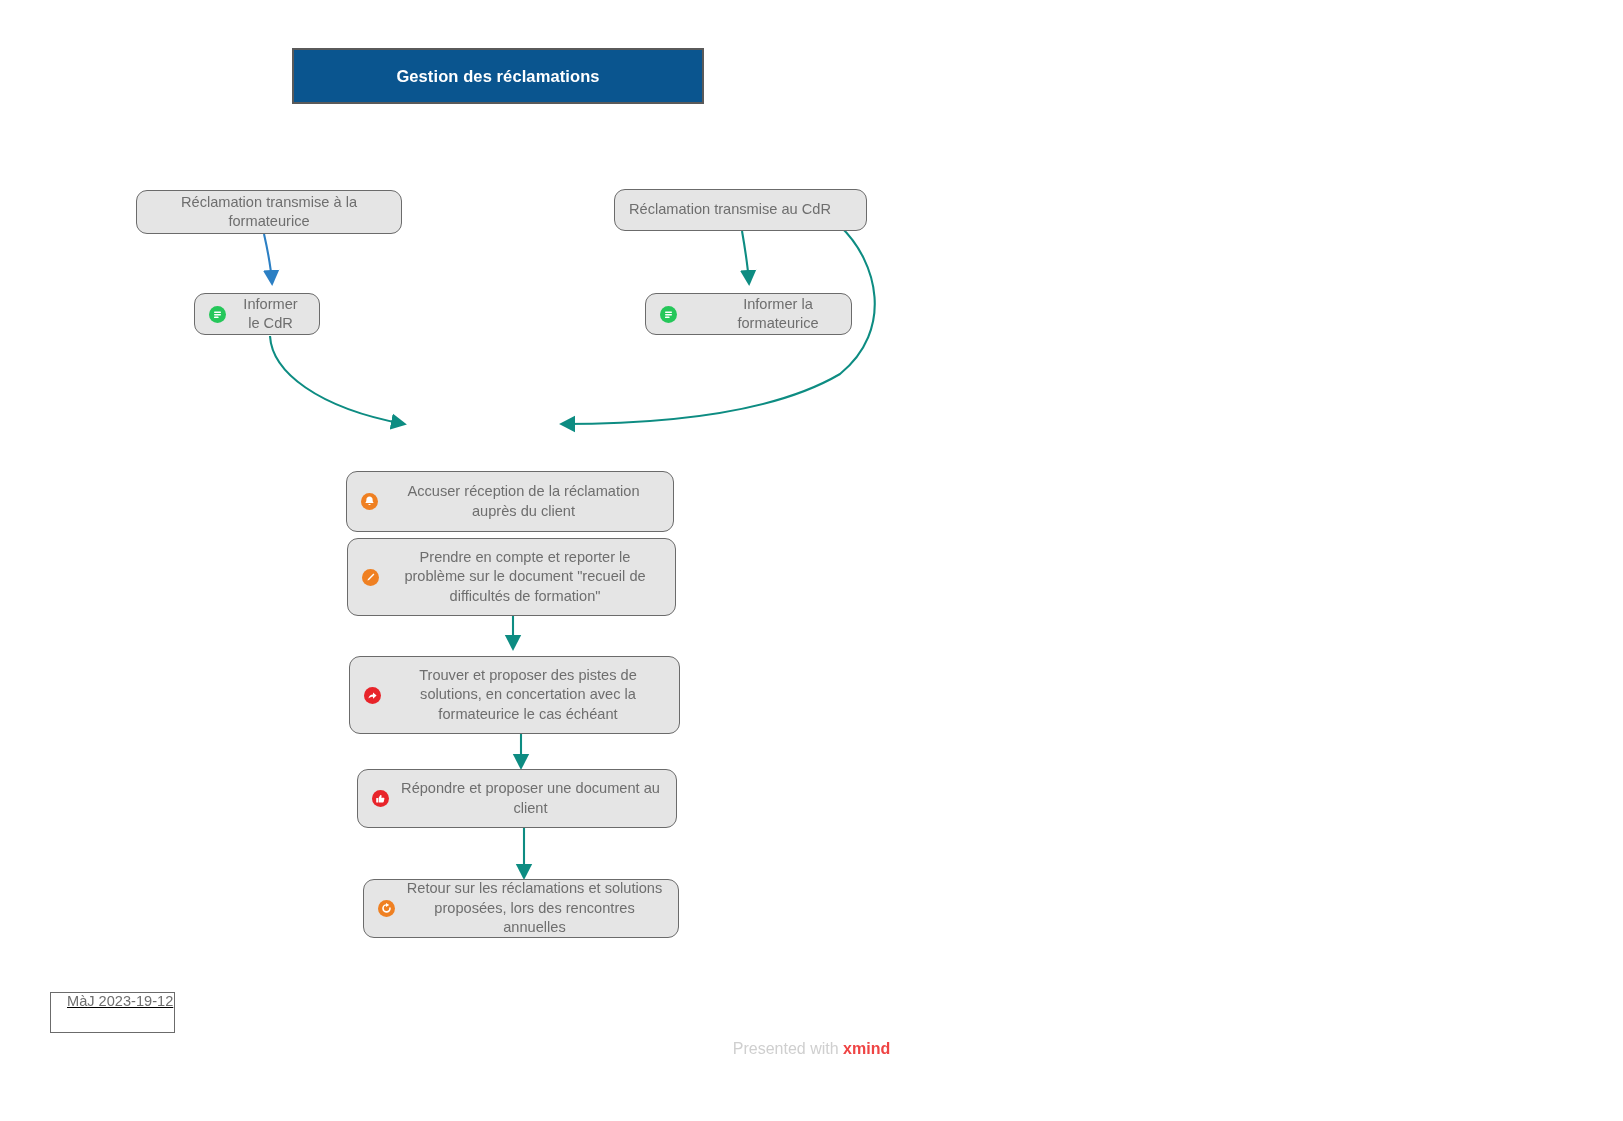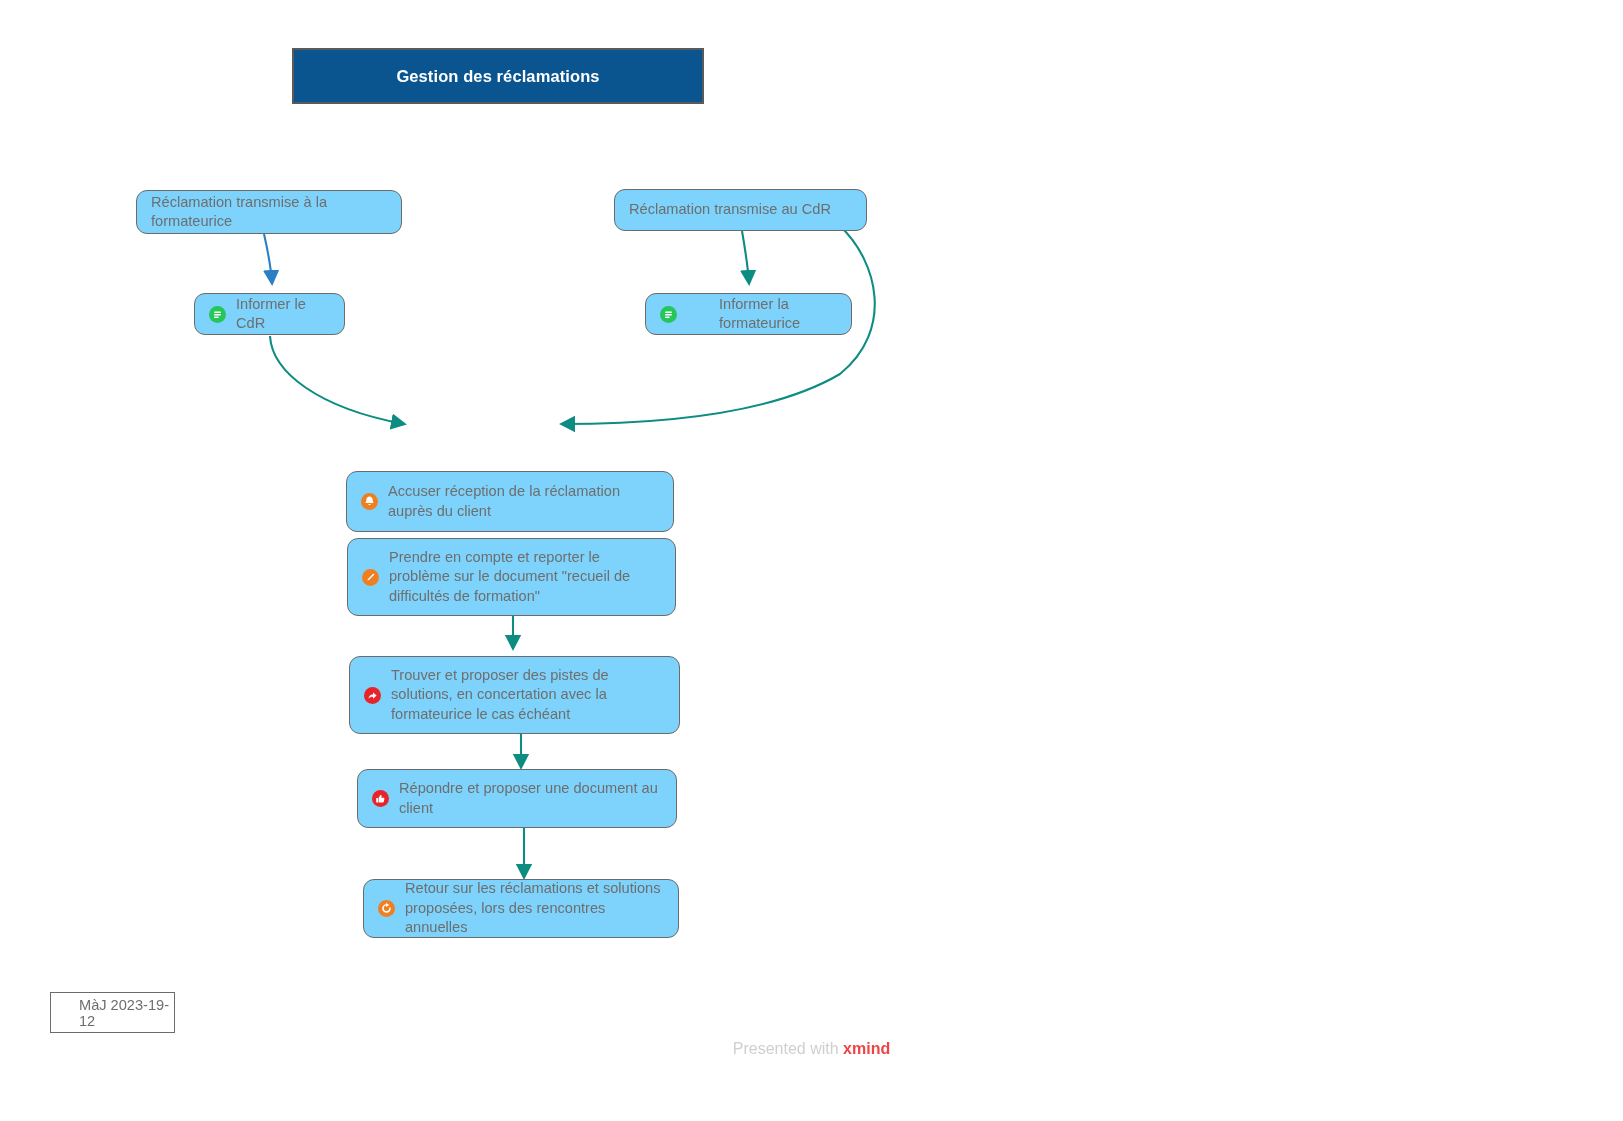--- a/index.html
+++ b/index.html
@@ -48,26 +48,27 @@
     color: #ffffff;
     font-size: 16.5px;
     font-weight: bold;
     letter-spacing: .1px;
   }
 
   
   .node {
     position: absolute;
     box-sizing: border-box;
-    background: #7dd3fc;
+    background: #e5e5e5;
     border: 1.6px solid #6b6b6b;
     border-radius: 11px;
     display: flex;
     align-items: center;
     padding: 0 14px;
+    text-align: center;
   }
   .node .node-text {
     color: #6e6e6e;
     font-size: 14.6px;
     line-height: 19.5px;
     white-space: pre-line;
   }
   .node.with-icon .node-text {
     margin-left: 10px;
   }
@@ -91,22 +92,23 @@
   .date-box {
     position: absolute;
     left: 50px;
     top: 992px;
     width: 125px;
     height: 41px;
     box-sizing: border-box;
     background: #ffffff;
     border: 1.6px solid #6b6b6b;
     display: flex;
-    align-items: center;
-    padding-left: 28px;
+    align-items: flex-start;
+    padding-left: 16px;
+    text-decoration: underline;
   }
   .date-box .date-text {
     color: #6e6e6e;
     font-size: 14.6px;
   }
 
   
   .watermark {
     position: absolute;
     left: 0;
@@ -159,21 +161,21 @@
   </div>
 
   <div class="node" style="left:136px; top:190px; width:266px; height:44px;">
     <span class="node-text">Réclamation transmise à la formateurice</span>
   </div>
 
   <div class="node" style="left:614px; top:189px; width:253px; height:42px;">
     <span class="node-text">Réclamation transmise au CdR</span>
   </div>
 
-  <div class="node with-icon" style="left:194px; top:293px; width:151px; height:42px;">
+  <div class="node with-icon" style="left:194px; top:293px; width:126px; height:42px;">
     <span class="badge green">
       <svg width="17" height="17" viewBox="0 0 17 17" xmlns="http://www.w3.org/2000/svg">
         <rect x="5" y="5.4" width="7" height="1.5" rx="0.7" fill="#ffffff"></rect>
         <rect x="5" y="8.0" width="7" height="1.5" rx="0.7" fill="#ffffff"></rect>
         <rect x="5" y="10.6" width="4.6" height="1.5" rx="0.7" fill="#ffffff"></rect>
       </svg>
     </span>
     <span class="node-text">Informer le CdR</span>
   </div>
 

